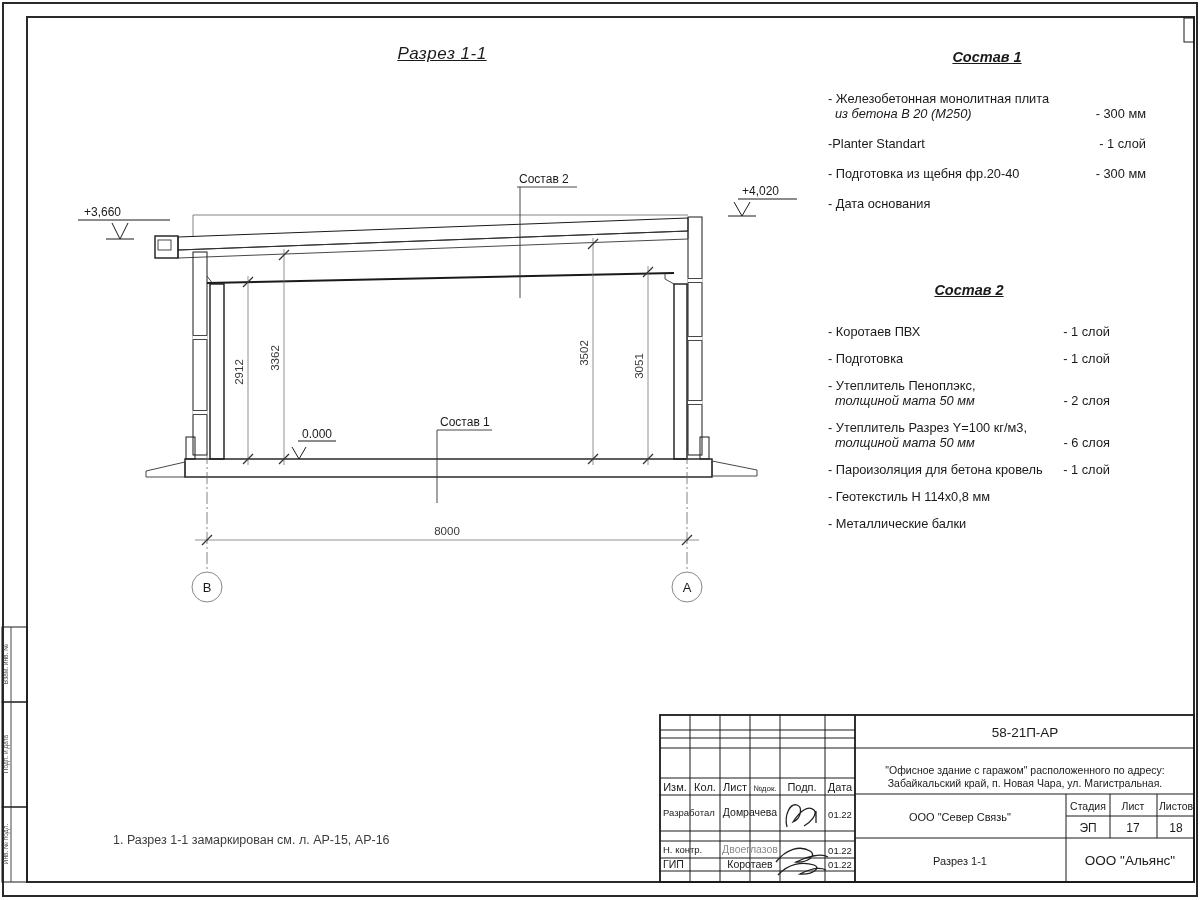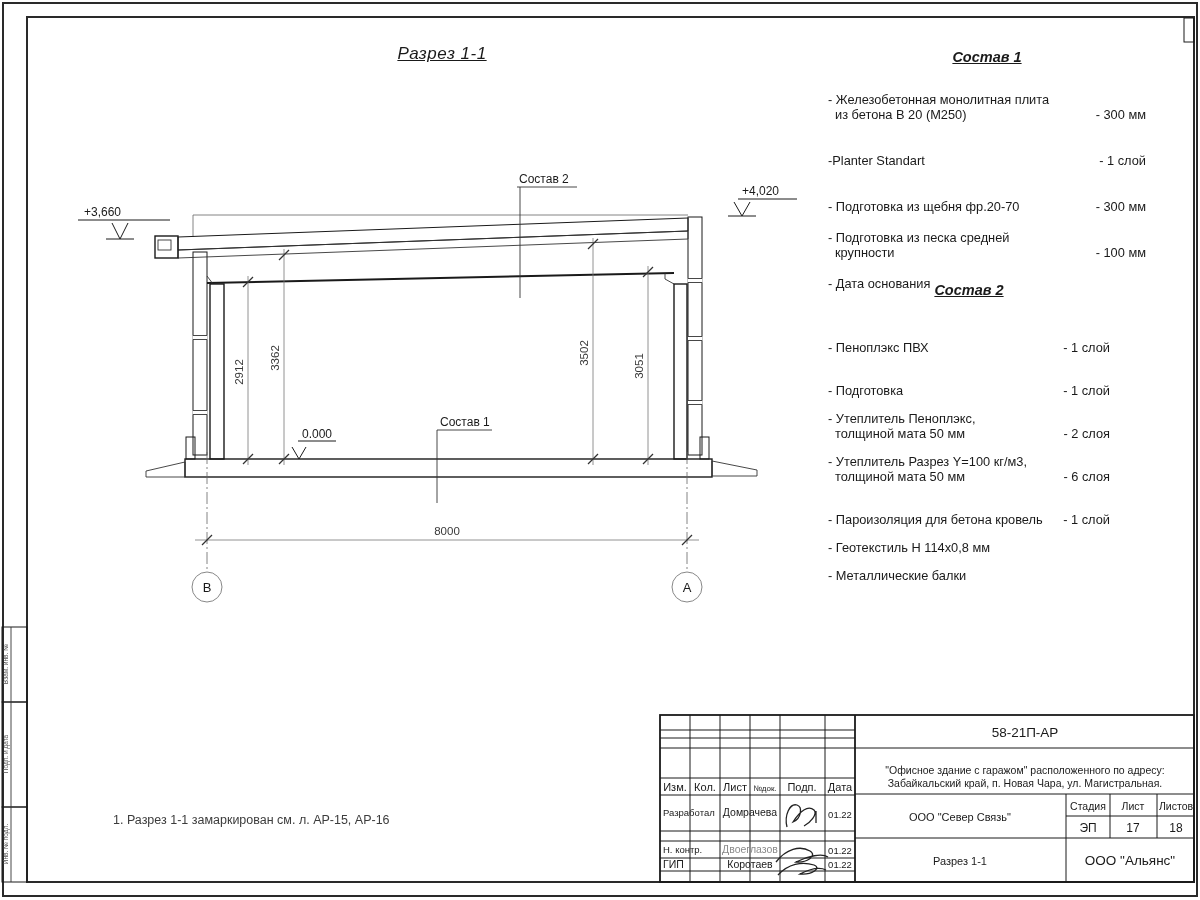--- a/index.html
+++ b/index.html
@@ -30,23 +30,23 @@
   .sheet-title{position:absolute;left:372px;top:44px;width:140px;text-align:center;
     font-size:17px;font-style:italic;text-decoration:underline;letter-spacing:.5px;}
   .s-block{position:absolute;font-size:12.8px;line-height:15px;}
   .s-head{text-align:center;font-size:14.5px;font-style:italic;font-weight:bold;
     text-decoration:underline;margin-bottom:0;}
   .s-head-light{font-weight:normal;}
   .s-item{display:flex;justify-content:space-between;align-items:flex-end;margin-bottom:15px;}
   .s2 .s-item{margin-bottom:12px;}
   .s-item.first{margin-top:26px;}
   .s-name{flex:1;}
-  .l2{padding-left:7px;}
-  .s-val{white-space:nowrap;padding-left:8px;margin-top:16px;}
-  .note{position:absolute;left:113px;top:813px;font-size:12.5px;color:#3c3c3c;}
+  .l2{padding-left:7px;font-style:italic;}
+  .s-val{white-space:nowrap;padding-left:8px;}
+  .note{position:absolute;left:113px;top:833px;font-size:12.5px;color:#3c3c3c;}
 </style>
 </head>
 <body>
 
 <div class="sheet">
 
 <svg width="1200" height="900" viewBox="0 0 1200 900">
   <defs>
     <pattern id="xhatch" width="7" height="7" patternUnits="userSpaceOnUse">
       <path d="M0,0 L7,7 M7,0 L0,7" stroke="#4a4a4a" stroke-width="0.55"></path>
@@ -272,44 +272,37 @@
     <div class="s-val">- 300 мм</div>
   </div>
   <div class="s-item">
     <div class="s-name">
           <div>-Planter Standart</div>
         </div>
     <div class="s-val">- 1 слой</div>
   </div>
   <div class="s-item">
     <div class="s-name">
-          <div>- Подготовка из щебня фр.20-70</div>
+          <div>- Подготовка из щебня фр.20-40</div>
         </div>
     <div class="s-val">- 300 мм</div>
-  </div>
-  <div class="s-item">
-    <div class="s-name">
-          <div>- Подготовка из песка средней</div>
-          <div class="l2">крупности</div>
-        </div>
-    <div class="s-val">- 100 мм</div>
   </div>
   <div class="s-item">
     <div class="s-name">
           <div>- Дата основания</div>
         </div>
     <div class="s-val"></div>
   </div>
 </div>
 
 <div class="s-block s2" style="left:828px;top:283px;width:282px;">
   <div class="s-head s-head-light" style="font-weight:bold;">Состав 2</div>
   <div class="s-item first">
     <div class="s-name">
-          <div>- Пеноплэкс ПВХ</div>
+          <div>- Коротаев ПВХ</div>
         </div>
     <div class="s-val">- 1 слой</div>
   </div>
   <div class="s-item">
     <div class="s-name">
           <div>- Подготовка</div>
         </div>
     <div class="s-val">- 1 слой</div>
   </div>
   <div class="s-item">

